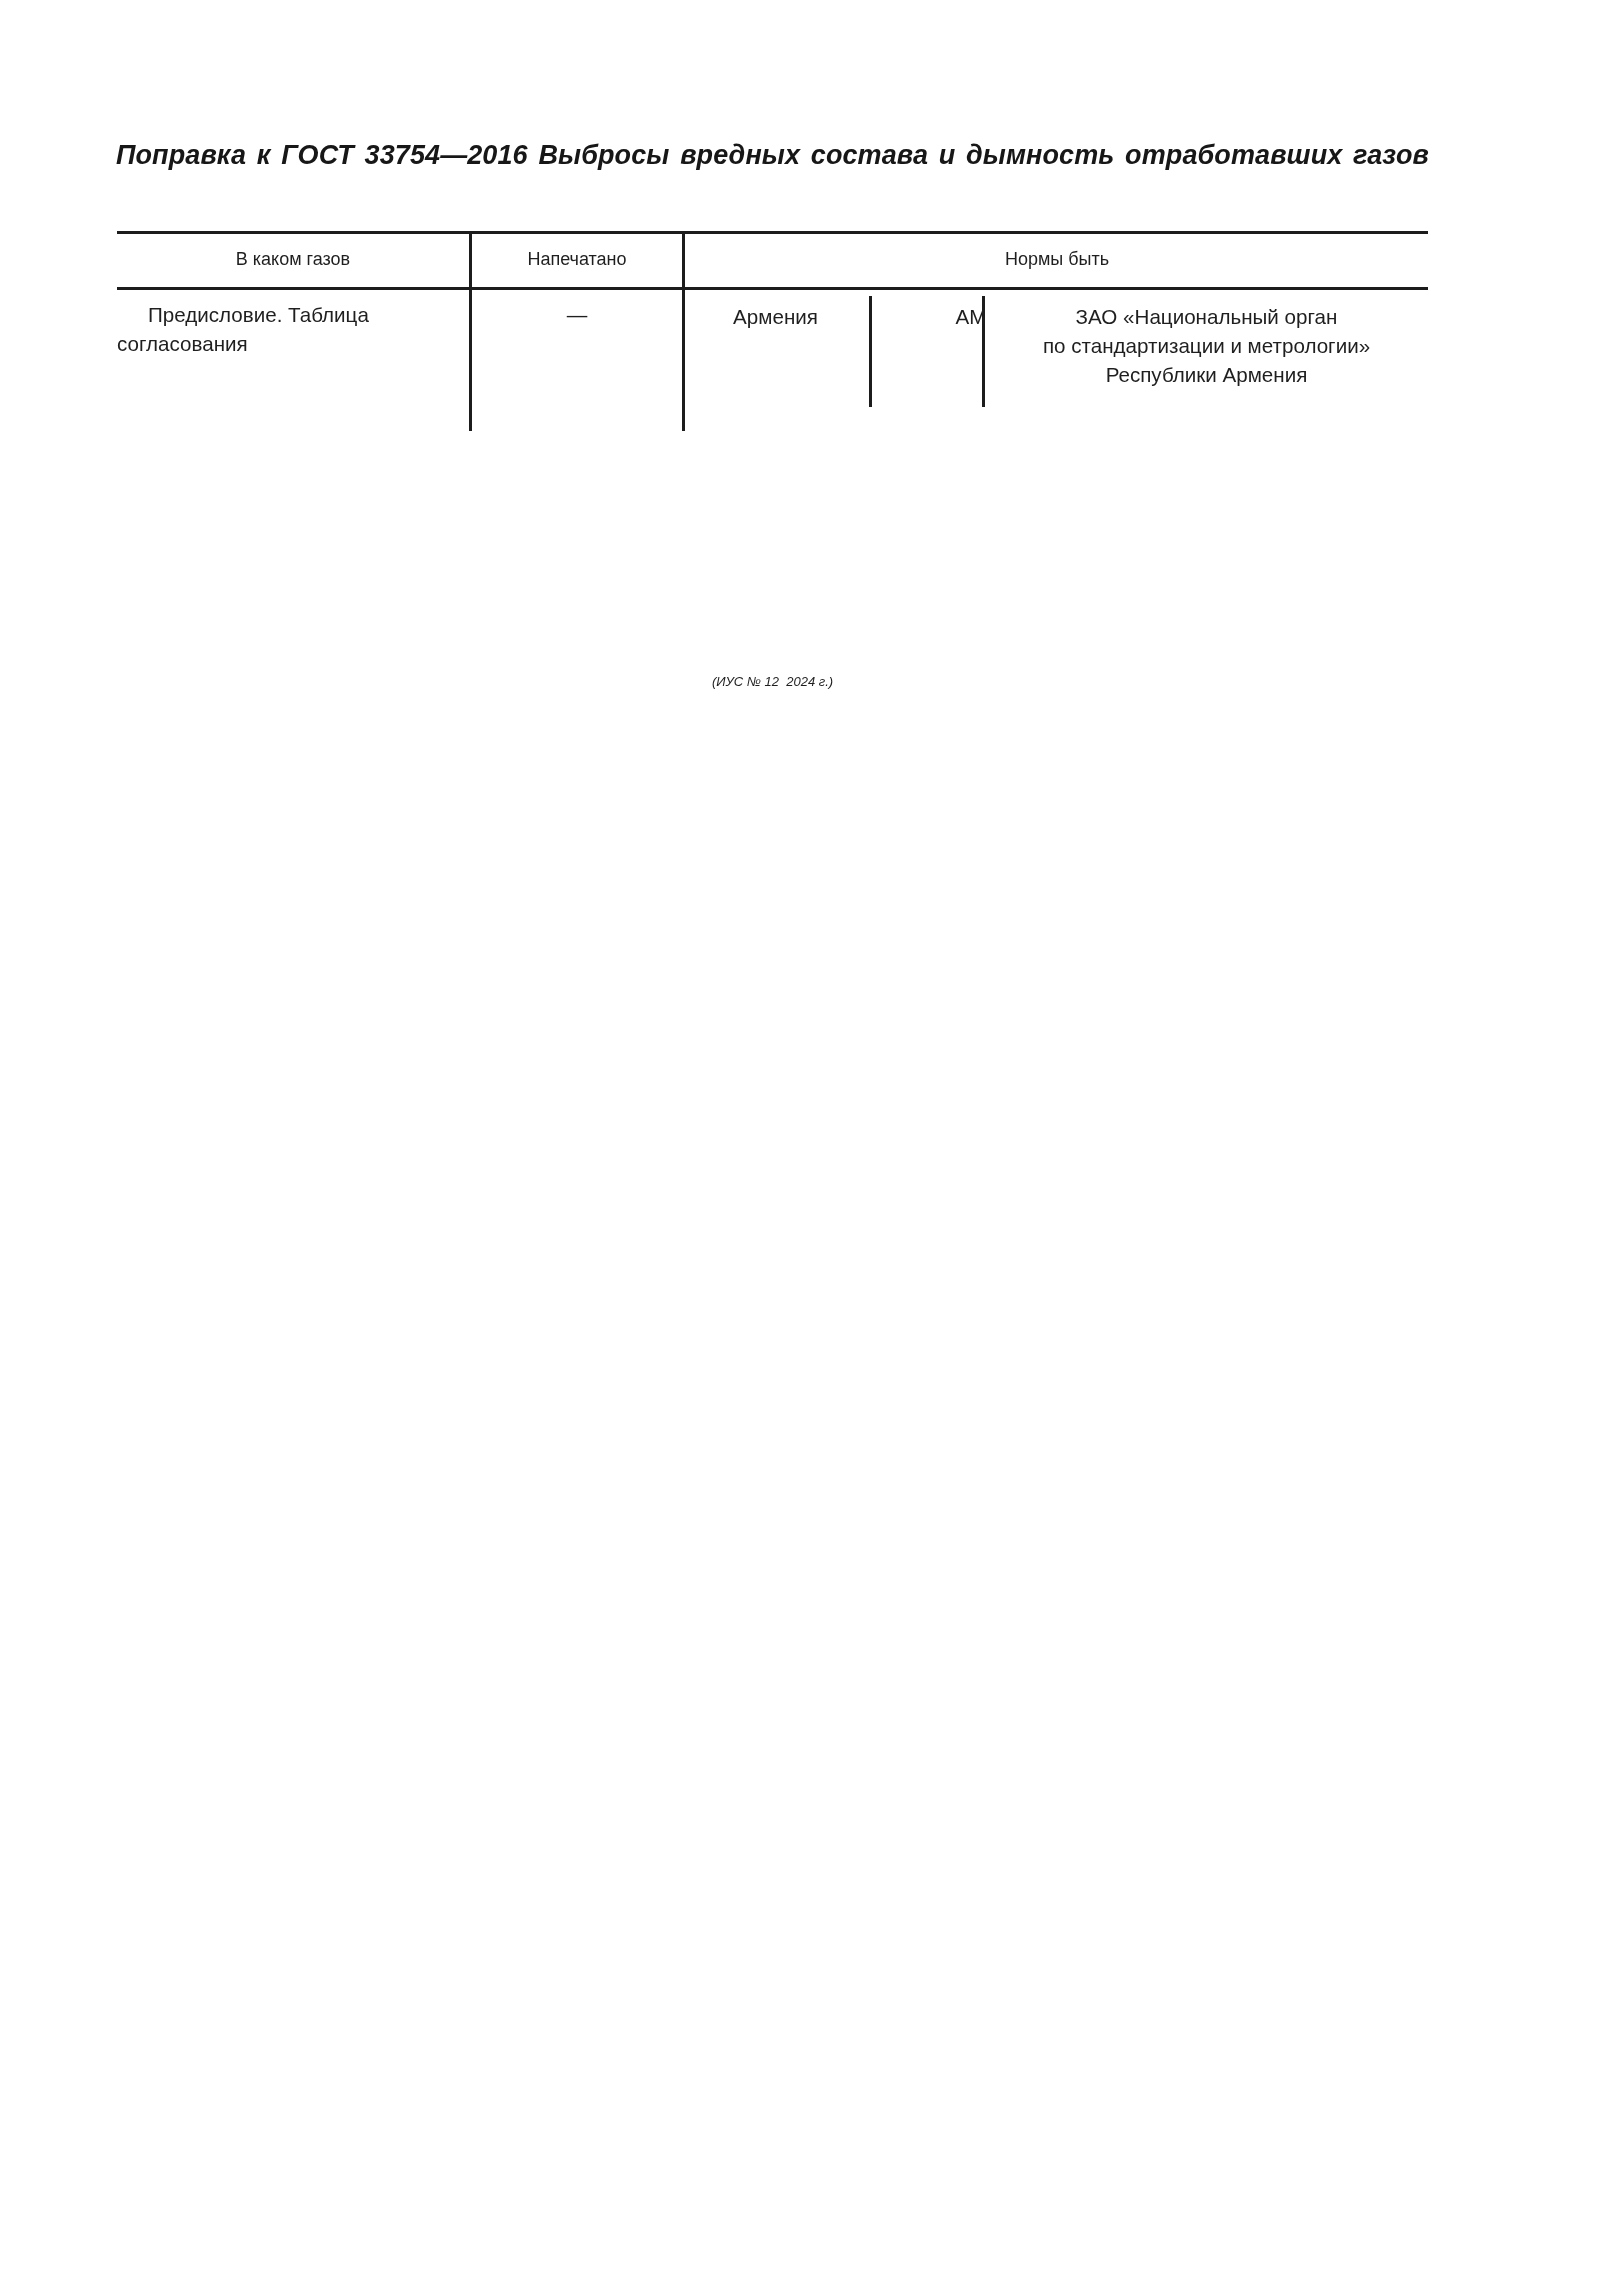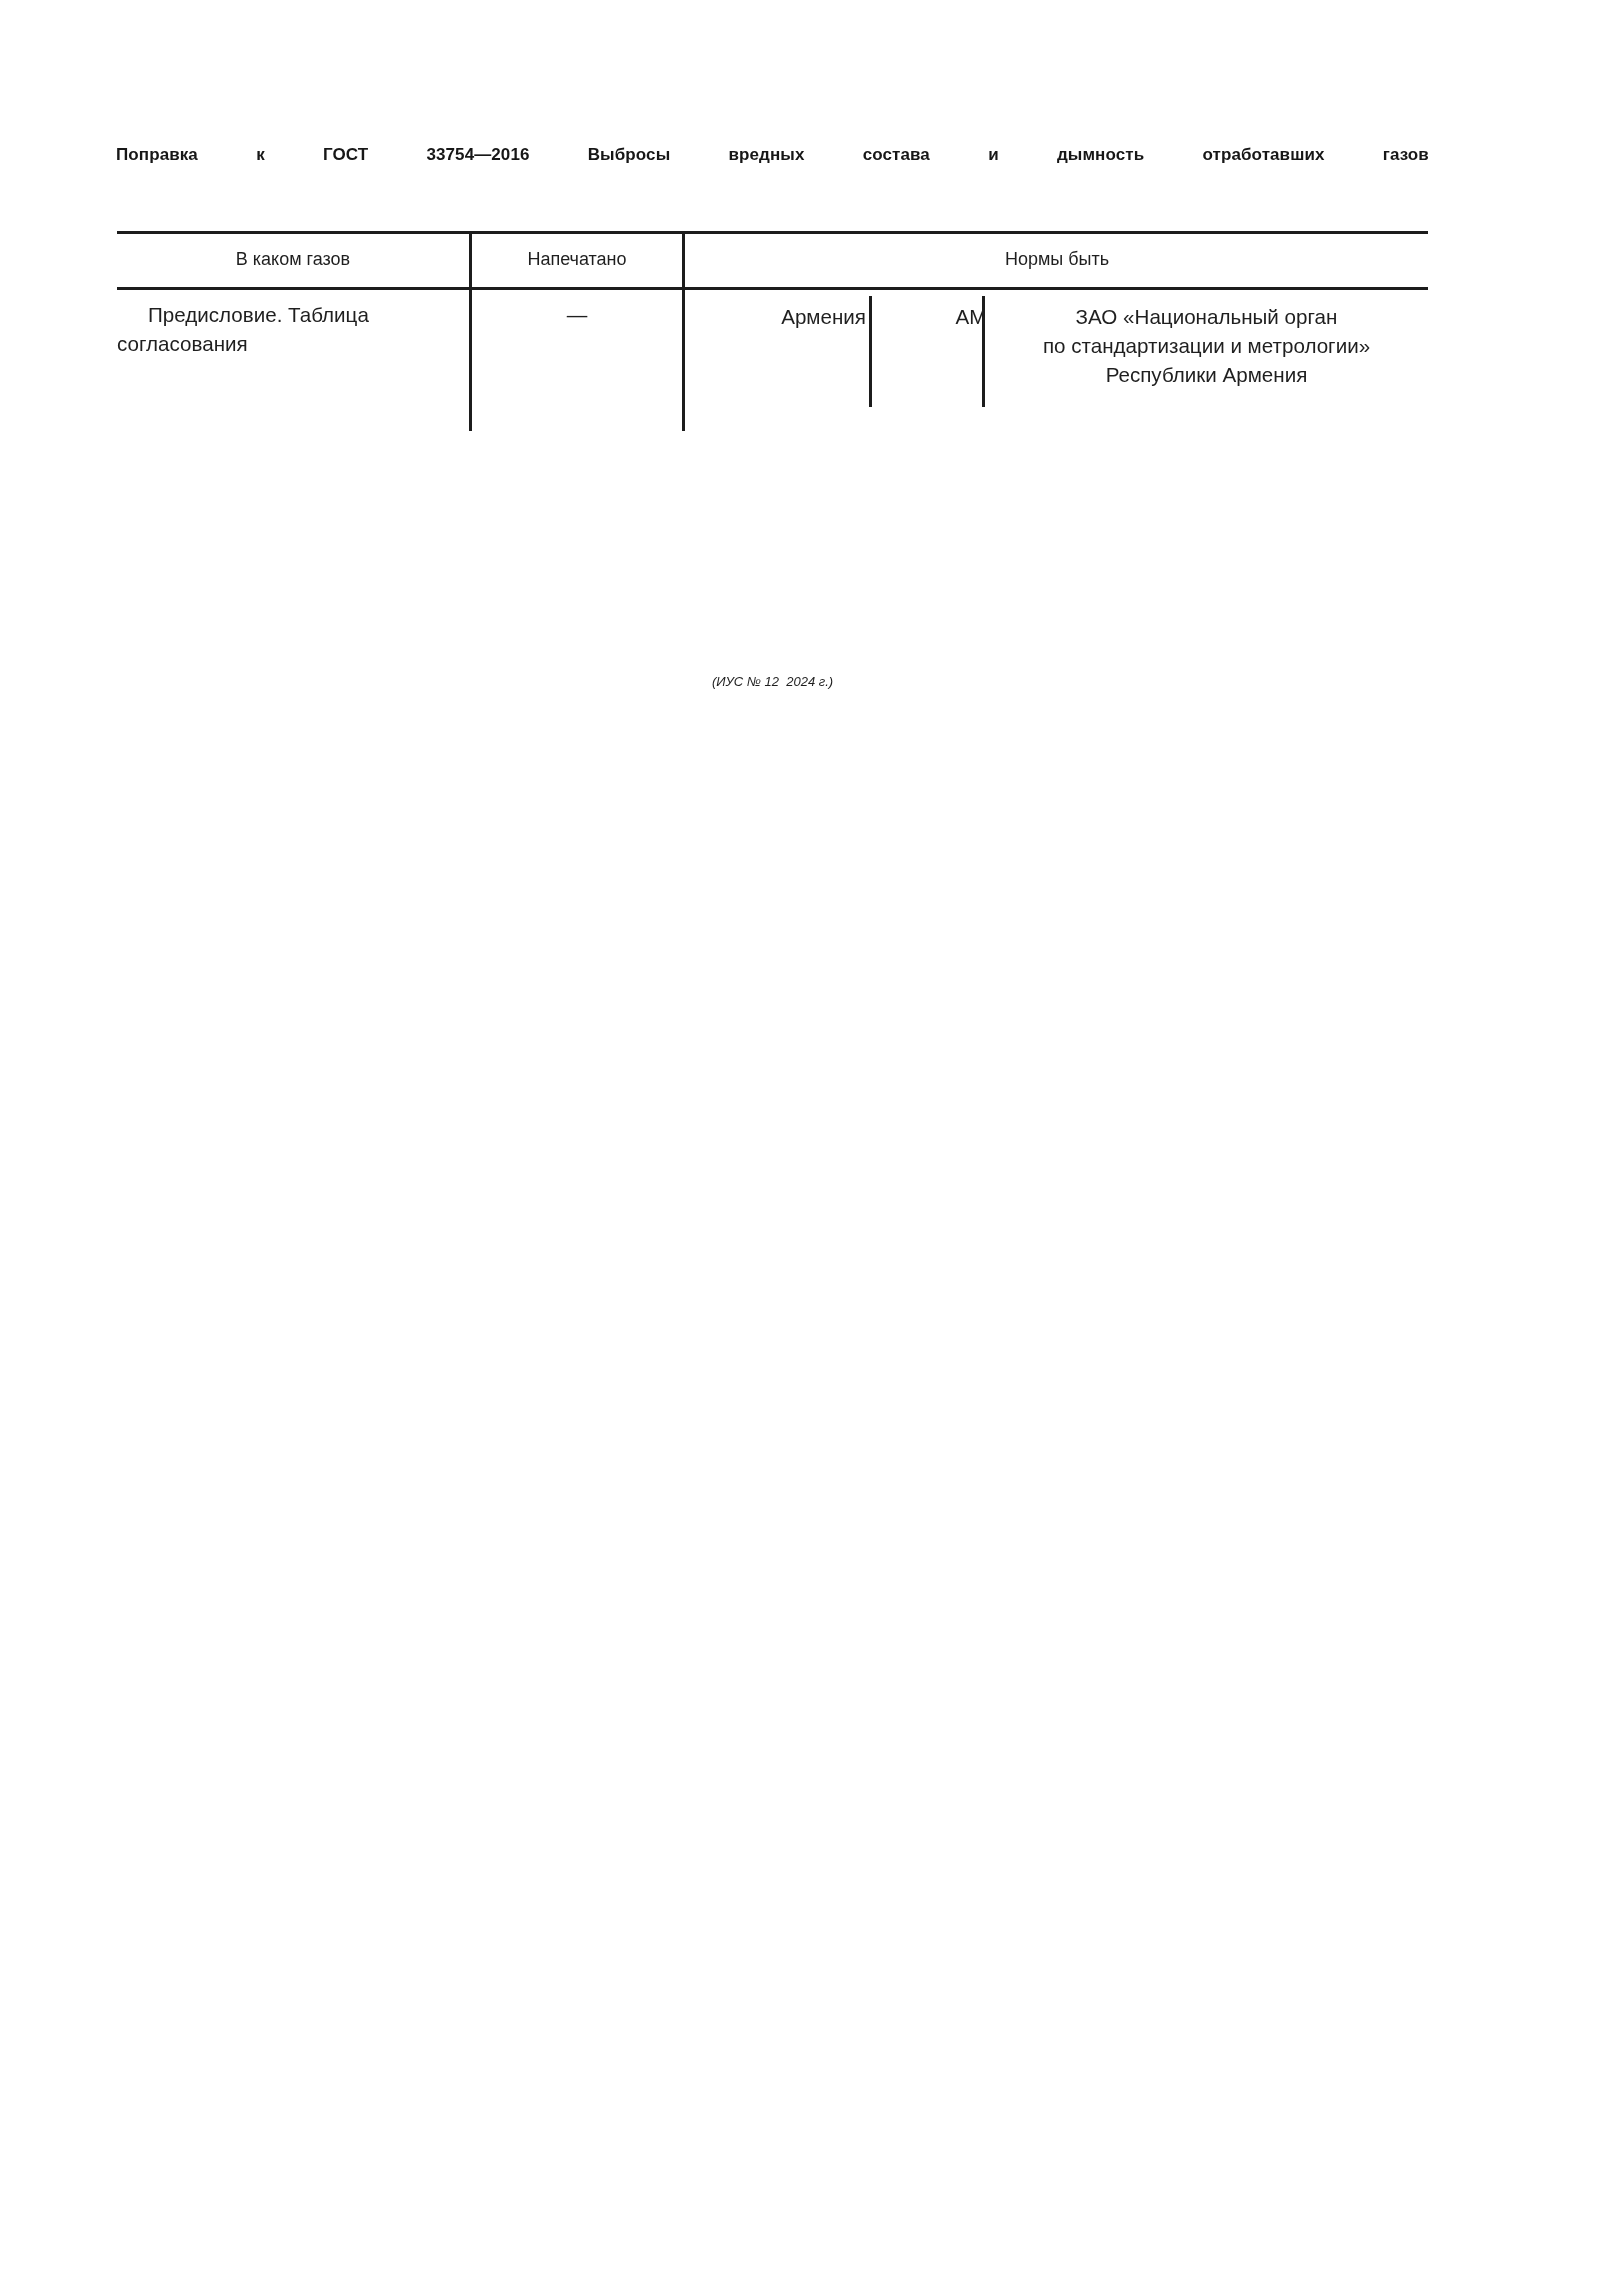--- a/index.html
+++ b/index.html
@@ -22,25 +22,26 @@
     inset: 0;
     background: #ffffff;
   }
 
   
   .doc-title {
     position: absolute;
     left: 116px;
     top: 137px;
     width: 1313px;
-    font-size: 17px;
+    font-size: 27px;
     font-weight: bold;
     line-height: 36px;
     letter-spacing: 0.1px;
     color: #171717;
+    font-style: italic;
   }
   .doc-title .line1 {
     display: block;
     text-align: justify;
     text-align-last: justify;
     white-space: nowrap;
   }
   .doc-title .line2 {
     display: block;
     text-align: left;
@@ -113,21 +114,21 @@
     left: 355px;
     top: 69px;
     width: 210px;
     text-align: center;
     font-size: 20.6px;
   }
   .td-country {
     left: 568px;
     top: 71px;
     width: 181px;
-    text-align: right;
+    text-align: center;
   }
   .td-code {
     left: 755px;
     top: 71px;
     width: 108px;
     text-align: center;
     margin-left: 45px;
   }
   .td-body {
     left: 868px;

